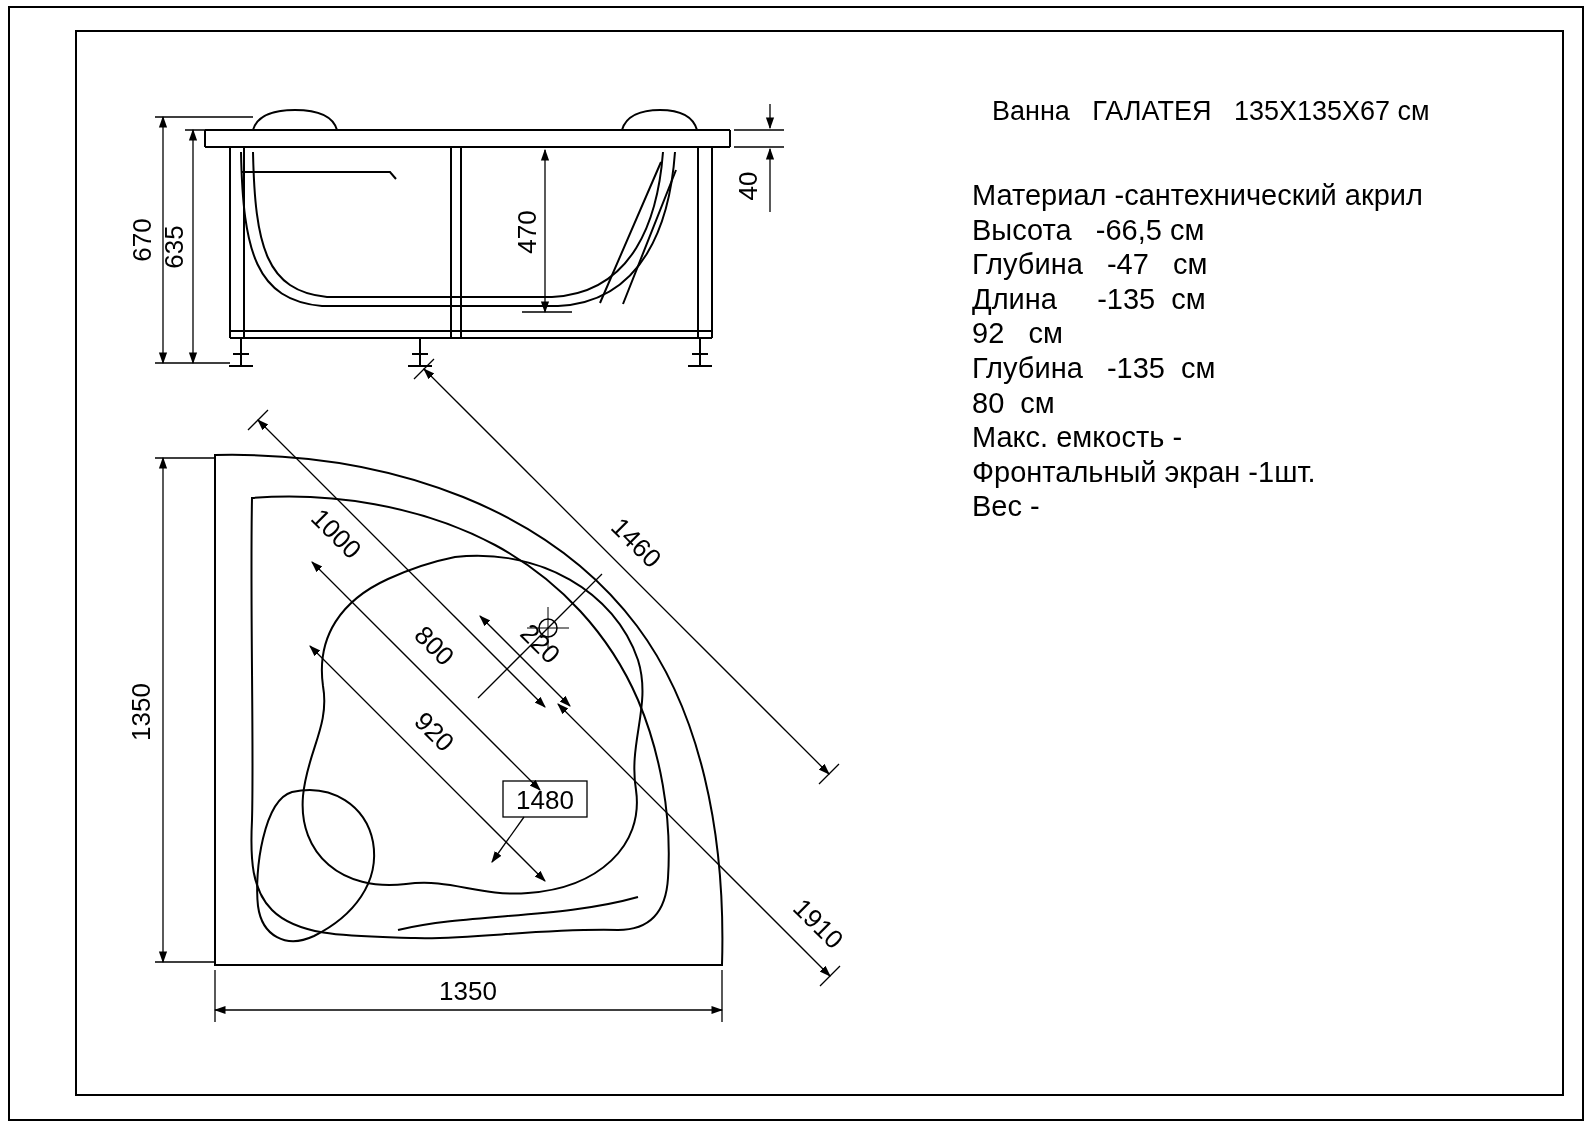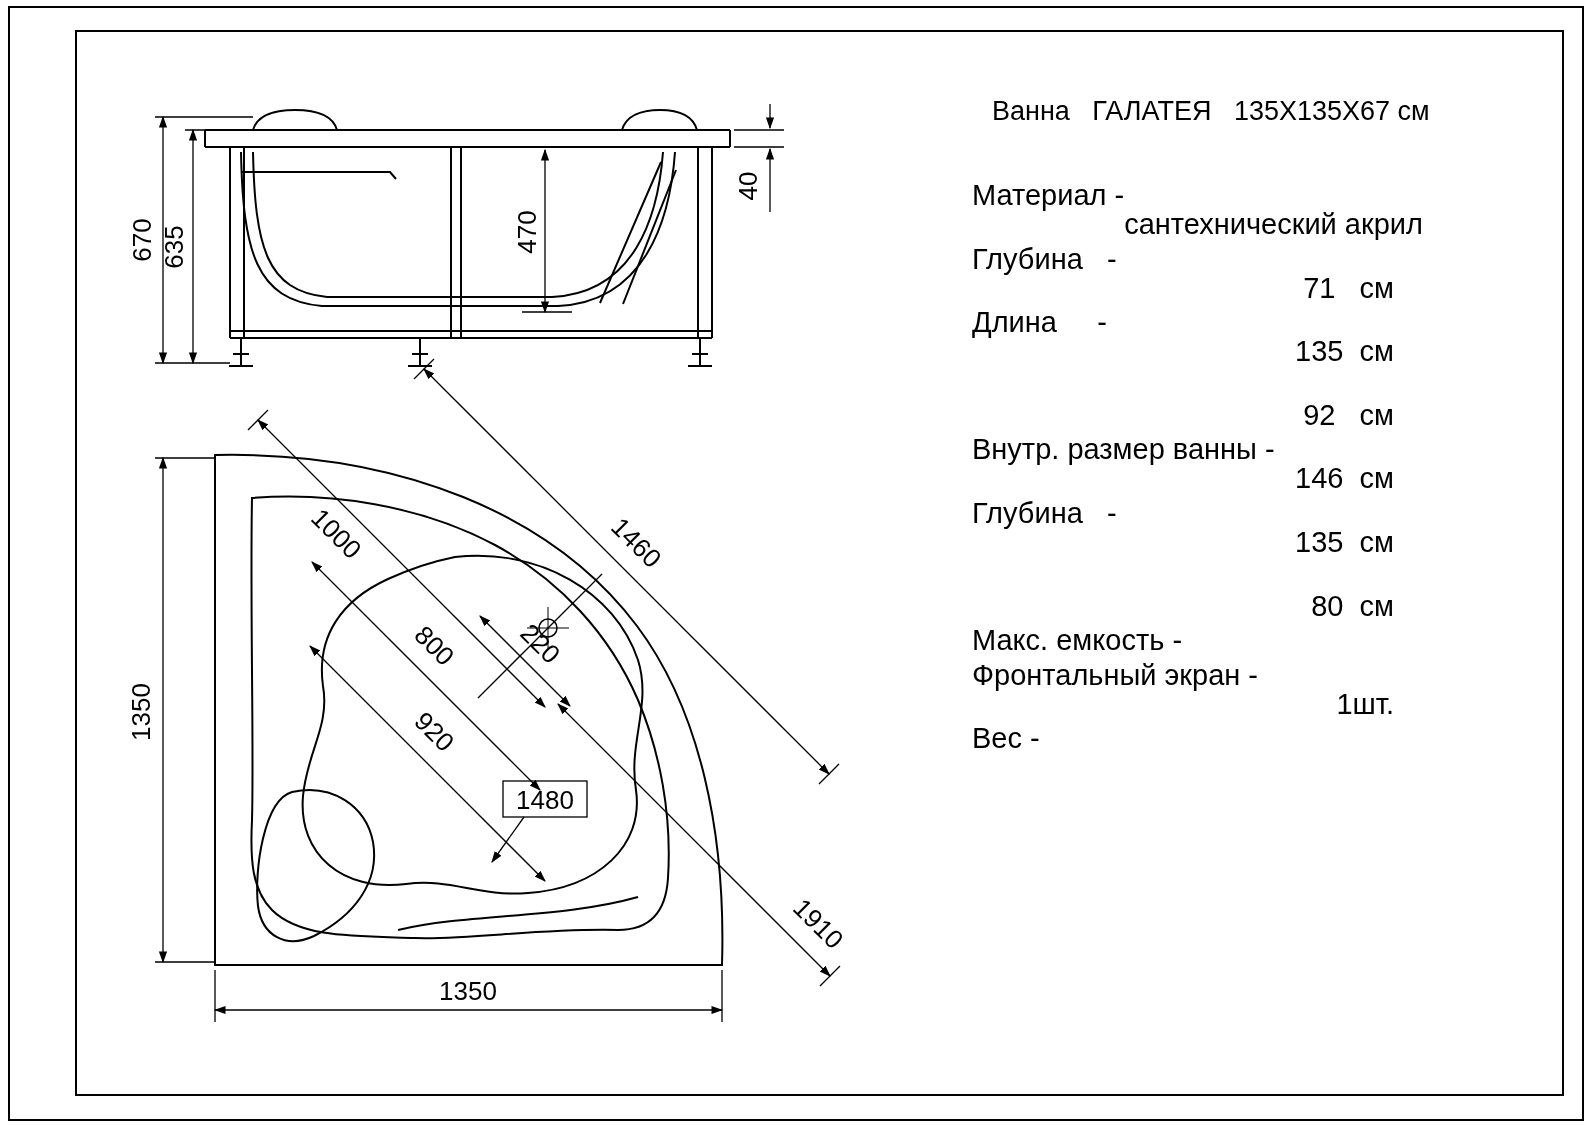--- a/index.html
+++ b/index.html
@@ -5,21 +5,21 @@
   html,body{margin:0;padding:0;background:#e8e8e8;}
   .page{position:relative;width:1592px;height:1127px;background:#ffffff;overflow:hidden;
         font-family:"Liberation Sans", sans-serif;color:#000;}
   .outer-border{position:absolute;left:8px;top:6px;right:8px;bottom:6px;border:2px solid #000;}
   .inner-border{position:absolute;left:75px;top:30px;width:1485px;height:1062px;border:2px solid #000;}
   .drawing-svg{position:absolute;left:0;top:0;}
   .title{position:absolute;left:992px;top:96px;font-size:27px;white-space:pre;}
   .specs{position:absolute;left:972px;top:178px;width:422px;}
   .spec-row{display:flex;justify-content:space-between;font-size:29px;line-height:34.6px;}
   .spec-label{white-space:pre;}
-  .spec-value{white-space:pre;text-align:right;flex:1;margin-top:29px;}
+  .spec-value{white-space:pre;text-align:left;flex:1;}
   svg text{font-family:"Liberation Sans", sans-serif;font-size:26px;fill:#000;}
 </style>
 </head>
 <body>
 
 <div class="page">
   <div class="outer-border"></div>
   <div class="inner-border"></div>
 
   <svg class="drawing-svg" width="1592" height="1127" viewBox="0 0 1592 1127">
@@ -122,33 +122,33 @@
   </svg>
 
   <div class="title">Ванна   ГАЛАТЕЯ   135Х135Х67 см</div>
 
   <div class="specs">
     <div class="spec-row">
       <span class="spec-label">Материал -</span>
       <span class="spec-value">сантехнический акрил</span>
     </div>
     <div class="spec-row">
+      <span class="spec-label">Высота   -</span>
+      <span class="spec-value">66,5 см</span>
+    </div>
+    <div class="spec-row">
       <span class="spec-label">Глубина   -</span>
-      <span class="spec-value">71   см</span>
+      <span class="spec-value">47   см</span>
     </div>
     <div class="spec-row">
       <span class="spec-label">Длина     -</span>
       <span class="spec-value">135  см</span>
     </div>
     <div class="spec-row">
       <span class="spec-value">92   см</span>
-    </div>
-    <div class="spec-row">
-      <span class="spec-label">Внутр. размер ванны -</span>
-      <span class="spec-value">146  см</span>
     </div>
     <div class="spec-row">
       <span class="spec-label">Глубина   -</span>
       <span class="spec-value">135  см</span>
     </div>
     <div class="spec-row">
       <span class="spec-value">80  см</span>
     </div>
     <div class="spec-row">
       <span class="spec-label">Макс. емкость -</span>

